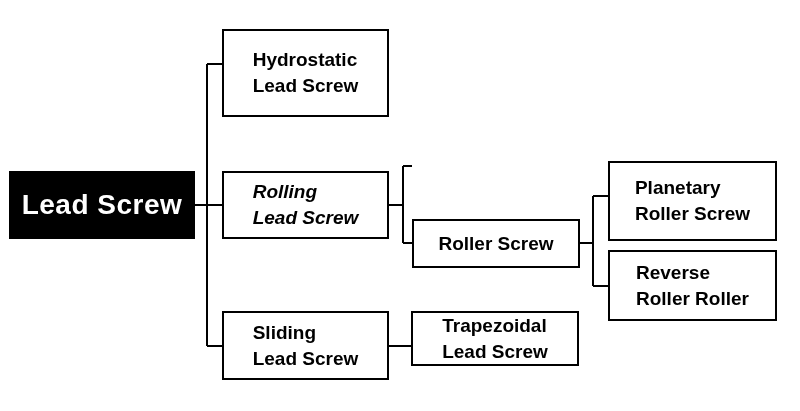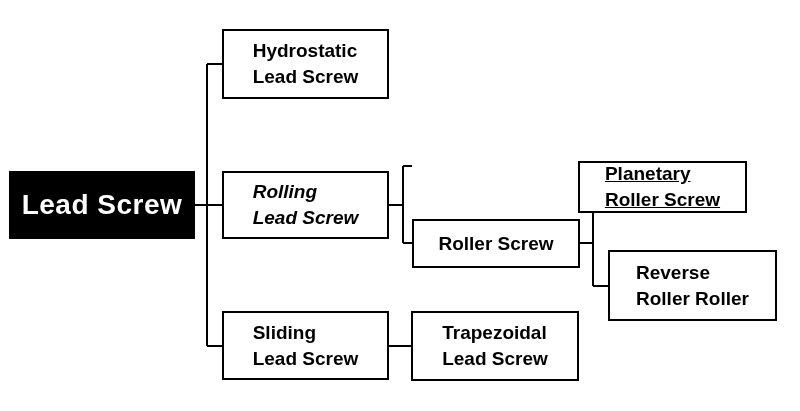--- a/index.html
+++ b/index.html
@@ -39,27 +39,27 @@
   }
   .node.root {
     background: #000000;
     border: none;
     color: #ffffff;
     font-size: 28px;
     line-height: 32px;
     letter-spacing: 0.5px;
   }
   .n-root        { left: 9px;   top: 171px; width: 186px; height: 68px; }
-  .n-hydrostatic { left: 222px; top: 29px;  width: 167px; height: 70px; }
+  .n-hydrostatic { left: 222px; top: 29px;  width: 167px; height: 88px; }
   .n-rolling     { left: 222px; top: 171px; width: 167px; height: 68px; font-style: italic; }
   .n-sliding     { left: 222px; top: 311px; width: 167px; height: 69px; }
   .n-ball        { left: 412px; top: 141px; width: 168px; height: 51px; }
   .n-roller      { left: 412px; top: 219px; width: 168px; height: 49px; }
-  .n-trapezoidal { left: 411px; top: 311px; width: 168px; height: 70px; }
-  .n-planetary   { left: 578px; top: 161px; width: 169px; height: 52px; text-decoration: underline; }
+  .n-trapezoidal { left: 411px; top: 311px; width: 168px; height: 55px; }
+  .n-planetary   { left: 608px; top: 161px; width: 169px; height: 80px; }
   .n-reverse     { left: 608px; top: 250px; width: 169px; height: 71px; }
 </style>
 </head>
 <body>
 
 <div class="canvas">
 
   <svg class="connectors" viewBox="0 0 800 411" xmlns="http://www.w3.org/2000/svg" aria-hidden="true">
     <path d="M195,205 H222
              M207,64 V346

